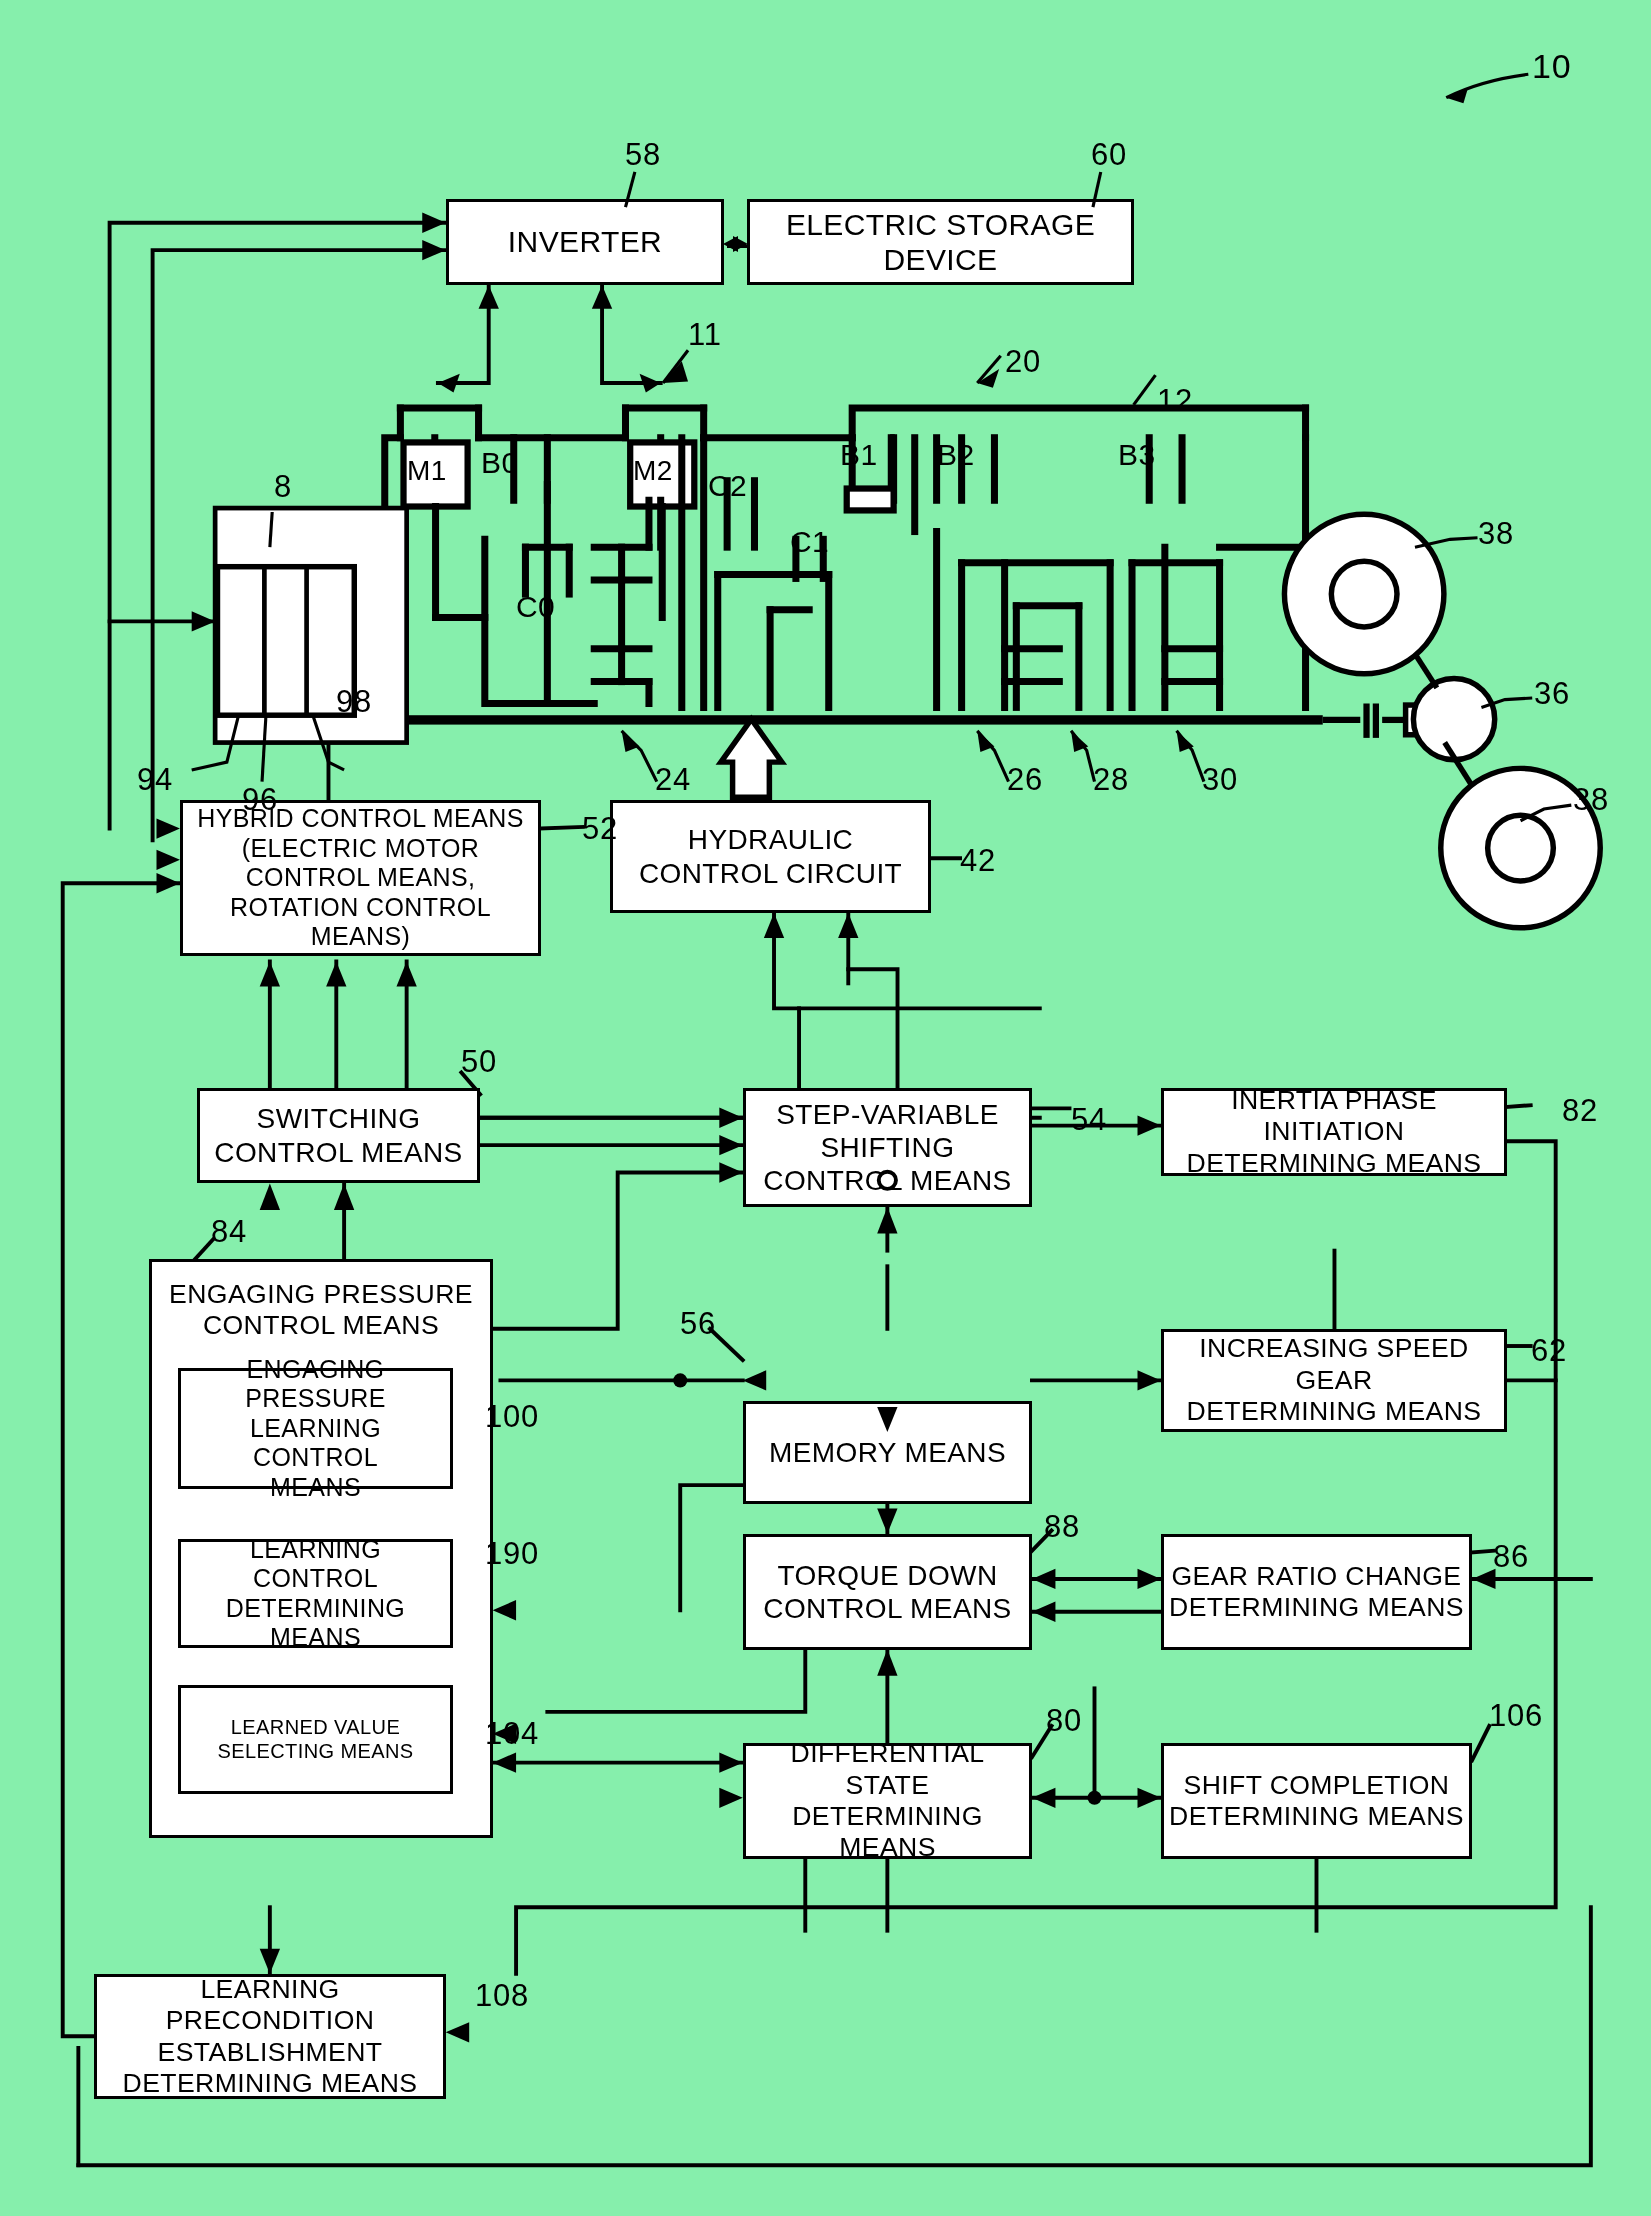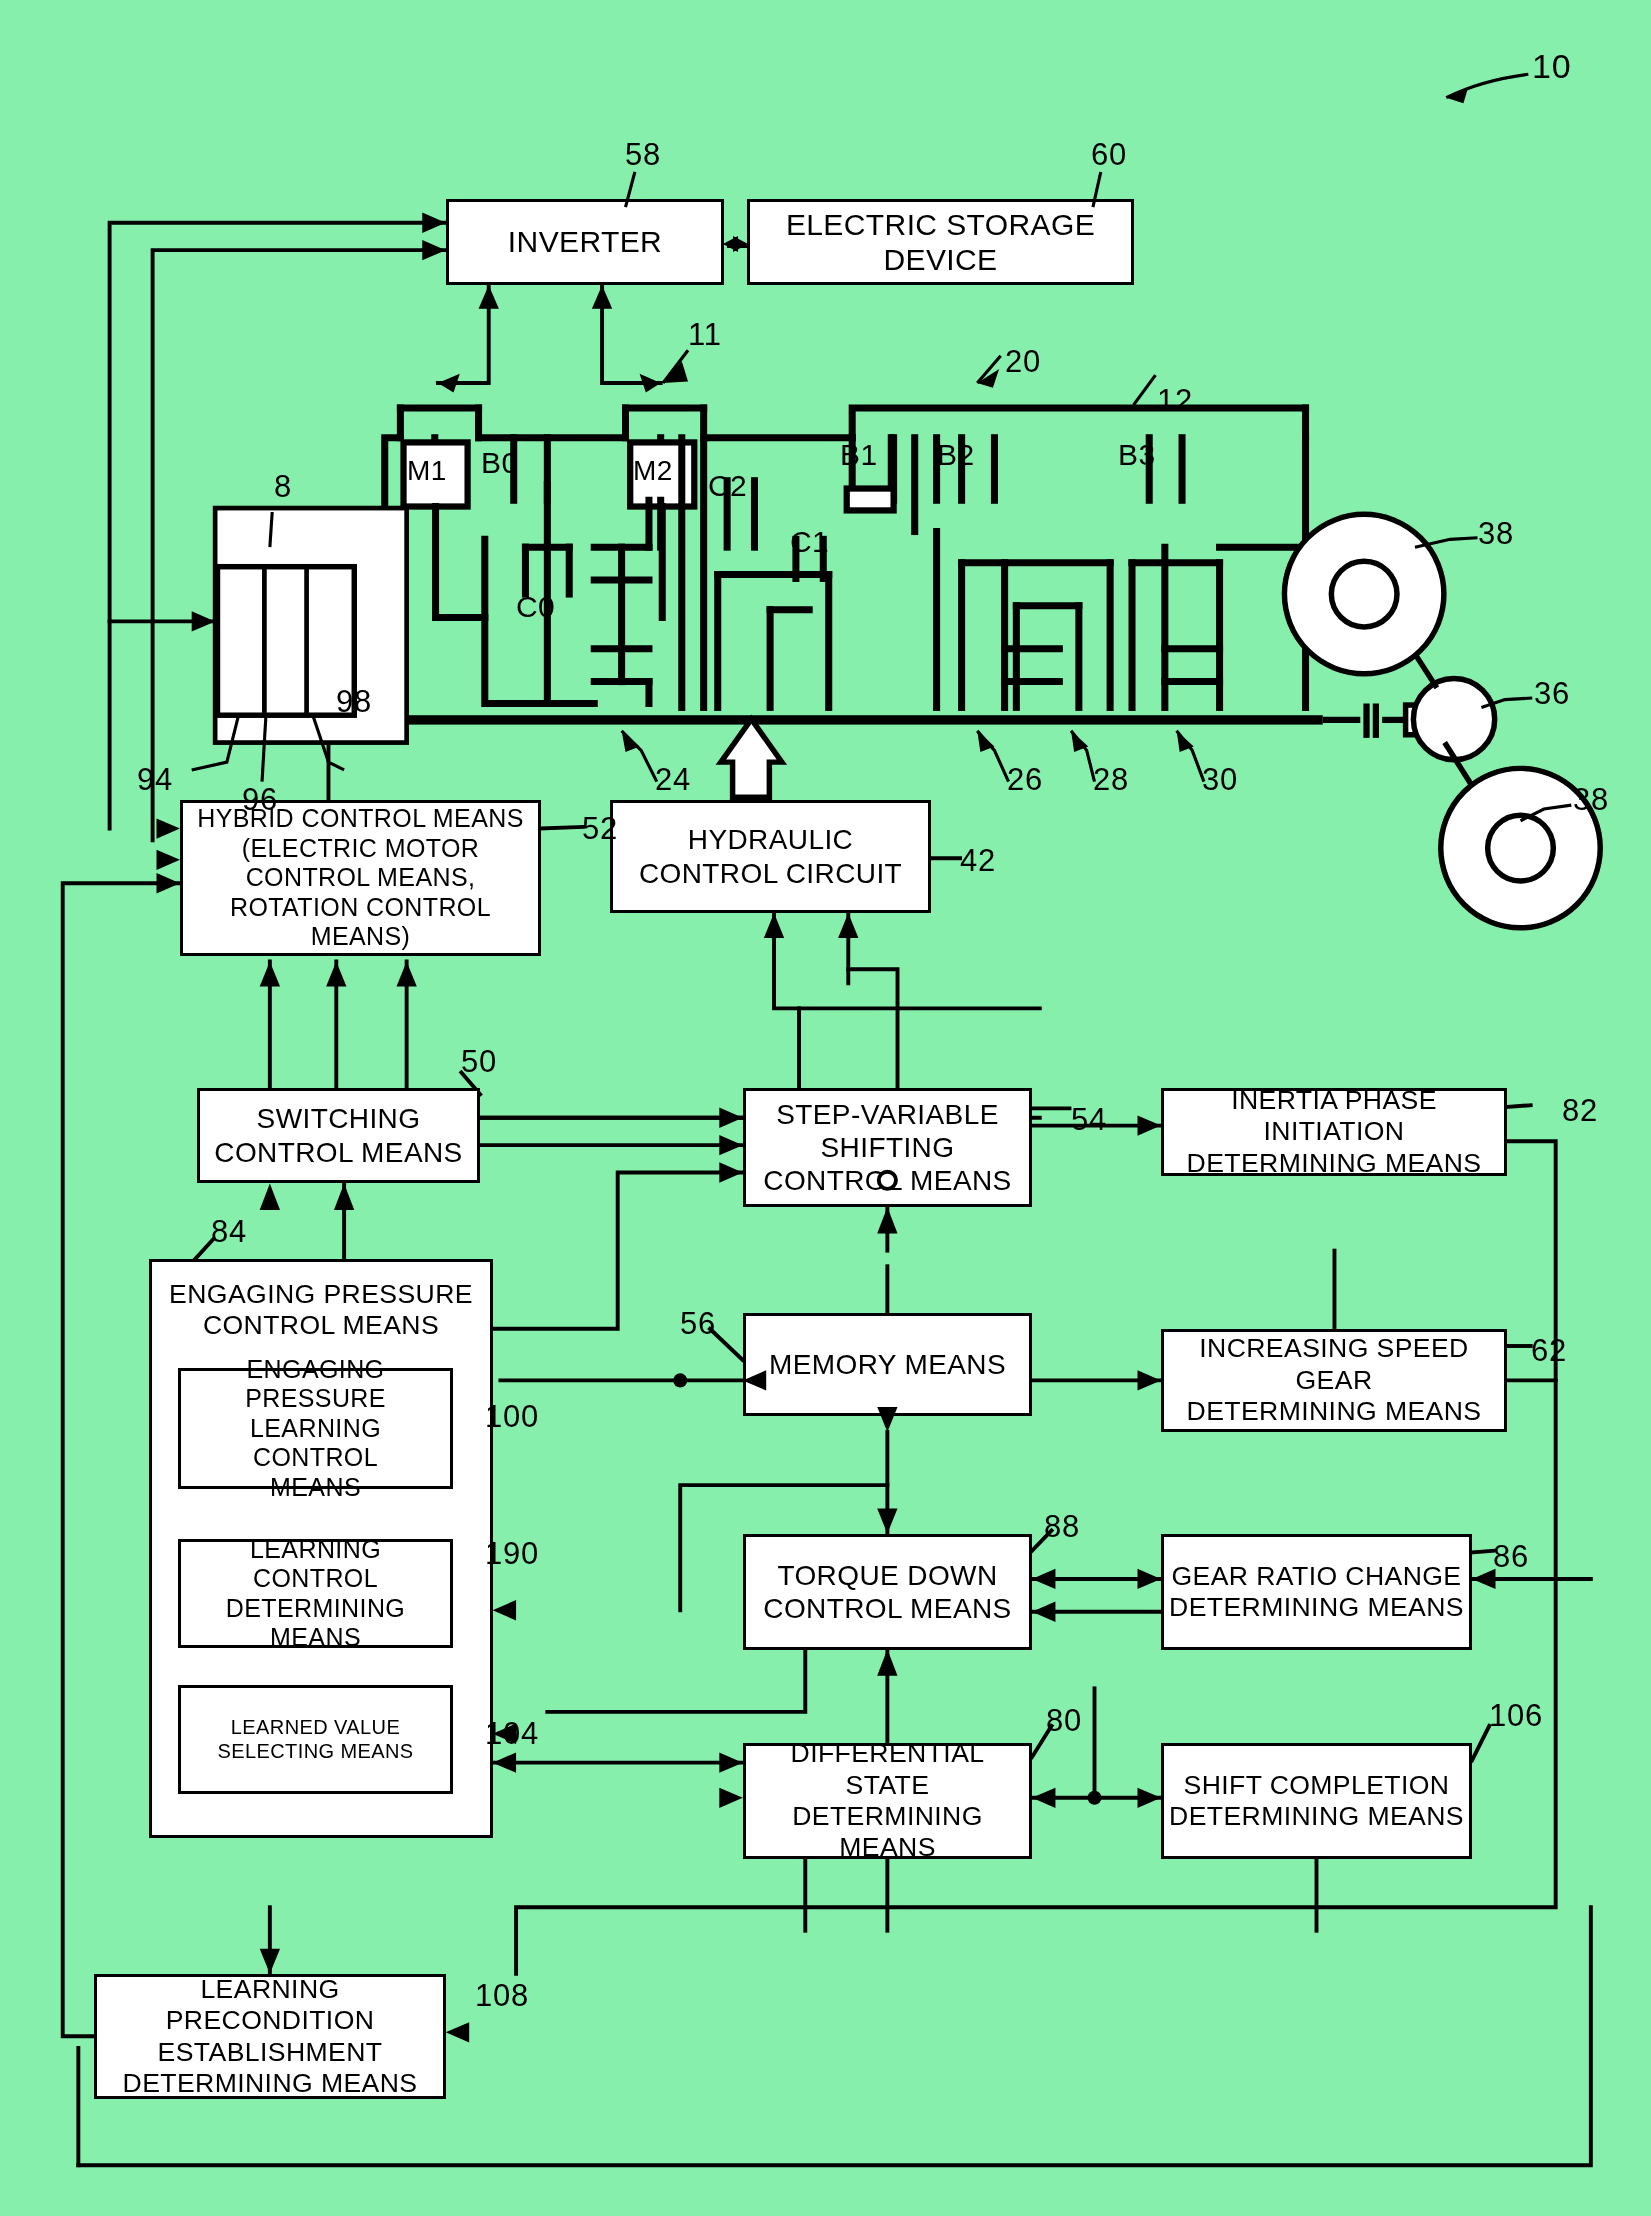--- a/index.html
+++ b/index.html
@@ -323,21 +323,21 @@
 DETERMINING MEANS</span>
   </div>
   <div class="ref" style="left:485px;top:1536px;">190</div>
 
   <div class="box" style="left:178px;top:1685px;width:275px;height:109px;font-size:20px;">
      <span class="txt">LEARNED VALUE
 SELECTING MEANS</span>
   </div>
   <div class="ref" style="left:485px;top:1716px;">104</div>
 
-  <div class="box" style="left:743px;top:1313px;width:289px;height:103px;font-size:28px;">
+  <div class="box" style="left:743px;top:1401px;width:289px;height:103px;font-size:28px;">
      <span class="txt">MEMORY MEANS</span>
   </div>
   <div class="ref" style="left:680px;top:1306px;">56</div>
 
   <div class="box" style="left:1161px;top:1329px;width:346px;height:103px;font-size:26.6px;">
      <span class="txt">INCREASING SPEED GEAR
 DETERMINING MEANS</span>
   </div>
   <div class="ref" style="left:1531px;top:1333px;">62</div>
 

